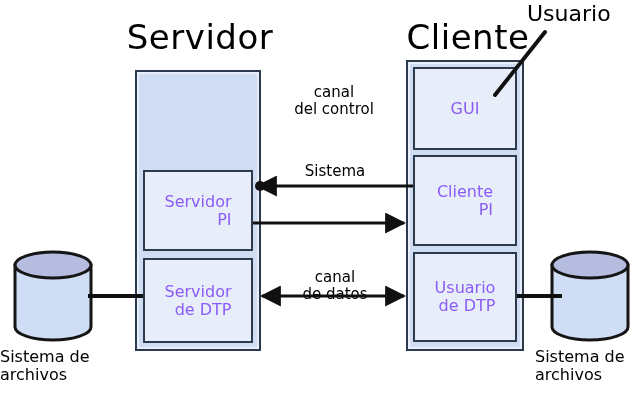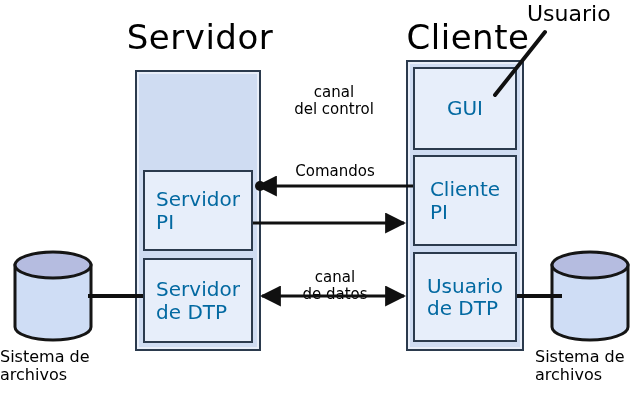--- a/index.html
+++ b/index.html
@@ -40,23 +40,23 @@
   .inner-box {
     position: absolute;
     background: #e7eefa;
     border: 2px solid #2b3a4d;
     box-sizing: border-box;
     display: flex;
     align-items: center;
     justify-content: center;
   }
   .inner-label {
-    font-size: 20px;
-    color: #0369a1;
-    text-align: left;
+    font-size: 16px;
+    color: #8b5cf6;
+    text-align: right;
     line-height: 1.12;
     white-space: pre-line;
   }
   
   .edge-label {
     font-size: 15px;
     color: #000000;
     text-align: center;
     line-height: 1.12;
     white-space: pre-line;
@@ -140,21 +140,21 @@
       <path d="M3 15 L3 77 A38 13 0 0 0 79 77 L79 15 Z" fill="#cfddf5" stroke="#151515" stroke-width="3"></path>
       <ellipse cx="41" cy="15" rx="38" ry="13" fill="#b5bce0" stroke="#151515" stroke-width="3"></ellipse>
     </svg>
   </div>
   <div class="lbl cyl-label" style="left:535px; top:348px; width:110px;">Sistema de
 archivos</div>
 
   <div class="lbl edge-label" style="left:263px; top:84px; width:142px;">canal
 del control</div>
 
-  <div class="lbl edge-label" style="left:266px; top:163px; width:138px;">Comandos</div>
+  <div class="lbl edge-label" style="left:266px; top:163px; width:138px;">Sistema</div>
 
 
   <div class="lbl edge-label" style="left:270px; top:269px; width:130px;">canal
 de datos</div>
 
   <svg id="wires">
     <defs>
       <marker id="arrowR" viewBox="0 0 10 10" refX="9" refY="5" markerWidth="7" markerHeight="7" orient="auto-start-reverse">
         <path d="M 0 0 L 10 5 L 0 10 z" fill="#101010"></path>
       </marker>

